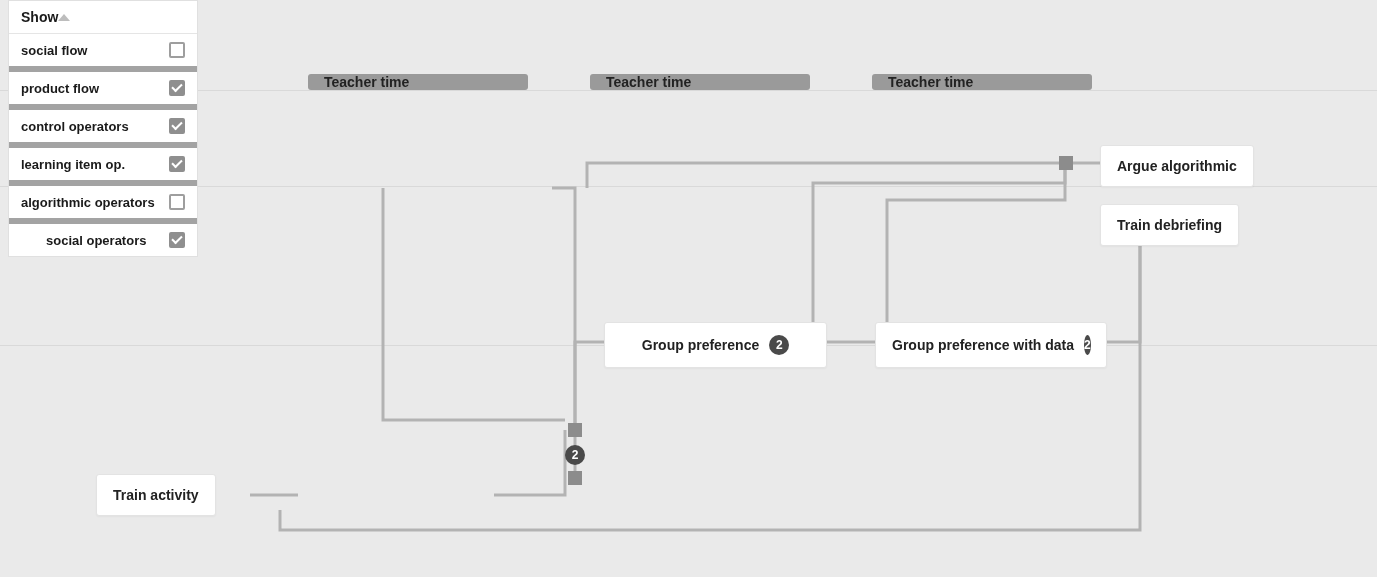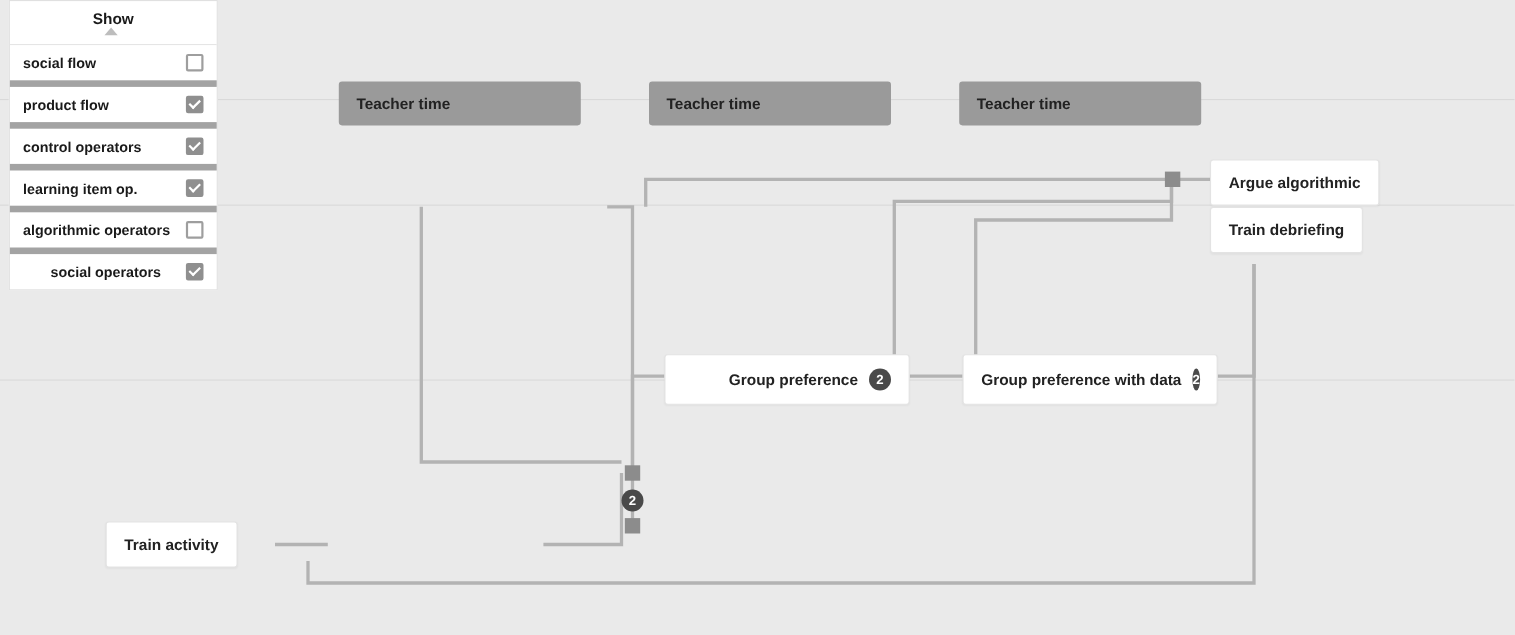--- a/index.html
+++ b/index.html
@@ -21,21 +21,20 @@
     background: #fff;
     border: 1px solid #e0e0e0;
     z-index: 50;
   }
   .filter-header {
     display: flex;
     align-items: center;
     padding: 8px 12px;
     border-bottom: 1px solid #e5e5e5;
     font-weight: 700;
-    flex-direction: column;
   }
   .filter-row {
     display: flex;
     align-items: center;
     justify-content: space-between;
     padding: 8px 12px;
     border-bottom: 6px solid #a3a3a3;
     font-weight: 700;
     font-size: 13px;
     cursor: pointer;
@@ -111,21 +110,21 @@
     color: #fff;
     display: inline-flex;
     align-items: center; justify-content: center;
     font-size: 12px; font-weight: 700;
   }
   .teacher {
     position: absolute;
     background: #9a9a9a;
     color: #222;
     border-radius: 3px;
-    padding: 12px 16px;
+    padding: 0 16px;
     font-weight: 700;
     font-size: 14px;
     width: 220px;
     cursor: move;
   }
   .free-badge {
     position: absolute;
     width: 20px; height: 20px;
     border-radius: 50%;
     background: #4a4a4a;
@@ -176,35 +175,35 @@
   <div class="teacher" style="left:308px; top:74px">Teacher time</div>
   <div class="teacher" style="left:590px; top:74px">Teacher time</div>
   <div class="teacher" style="left:872px; top:74px">Teacher time</div>
 
   <div class="node" style="left:96px;  top:474px">
     <span>Train activity</span>
   </div>
 
 
 
-  <div class="node" style="left:604px; top:322px; width:223px; justify-content:flex-end">
+  <div class="node" style="left:604px; top:322px; width:223px; justify-content:center">
     <span>Group preference</span>
     <span class="badge">2</span>
   </div>
 
   <div class="node" style="left:875px; top:322px; width:232px; justify-content:space-between">
     <span>Group preference with data</span>
     <span class="badge">2</span>
   </div>
 
   <div class="node" style="left:1100px; top:145px">
     <span>Argue algorithmic</span>
   </div>
 
-  <div class="node" style="left:1100px; top:188px">
+  <div class="node" style="left:1100px; top:204px">
     <span>Train debriefing</span>
   </div>
 
   <div class="free-badge" style="left:565px; top:445px">2</div>
 </div>
 
 <div class="filter-panel">
   <div class="filter-header">
     <span>Show</span>
     <span class="chev-up"></span>

